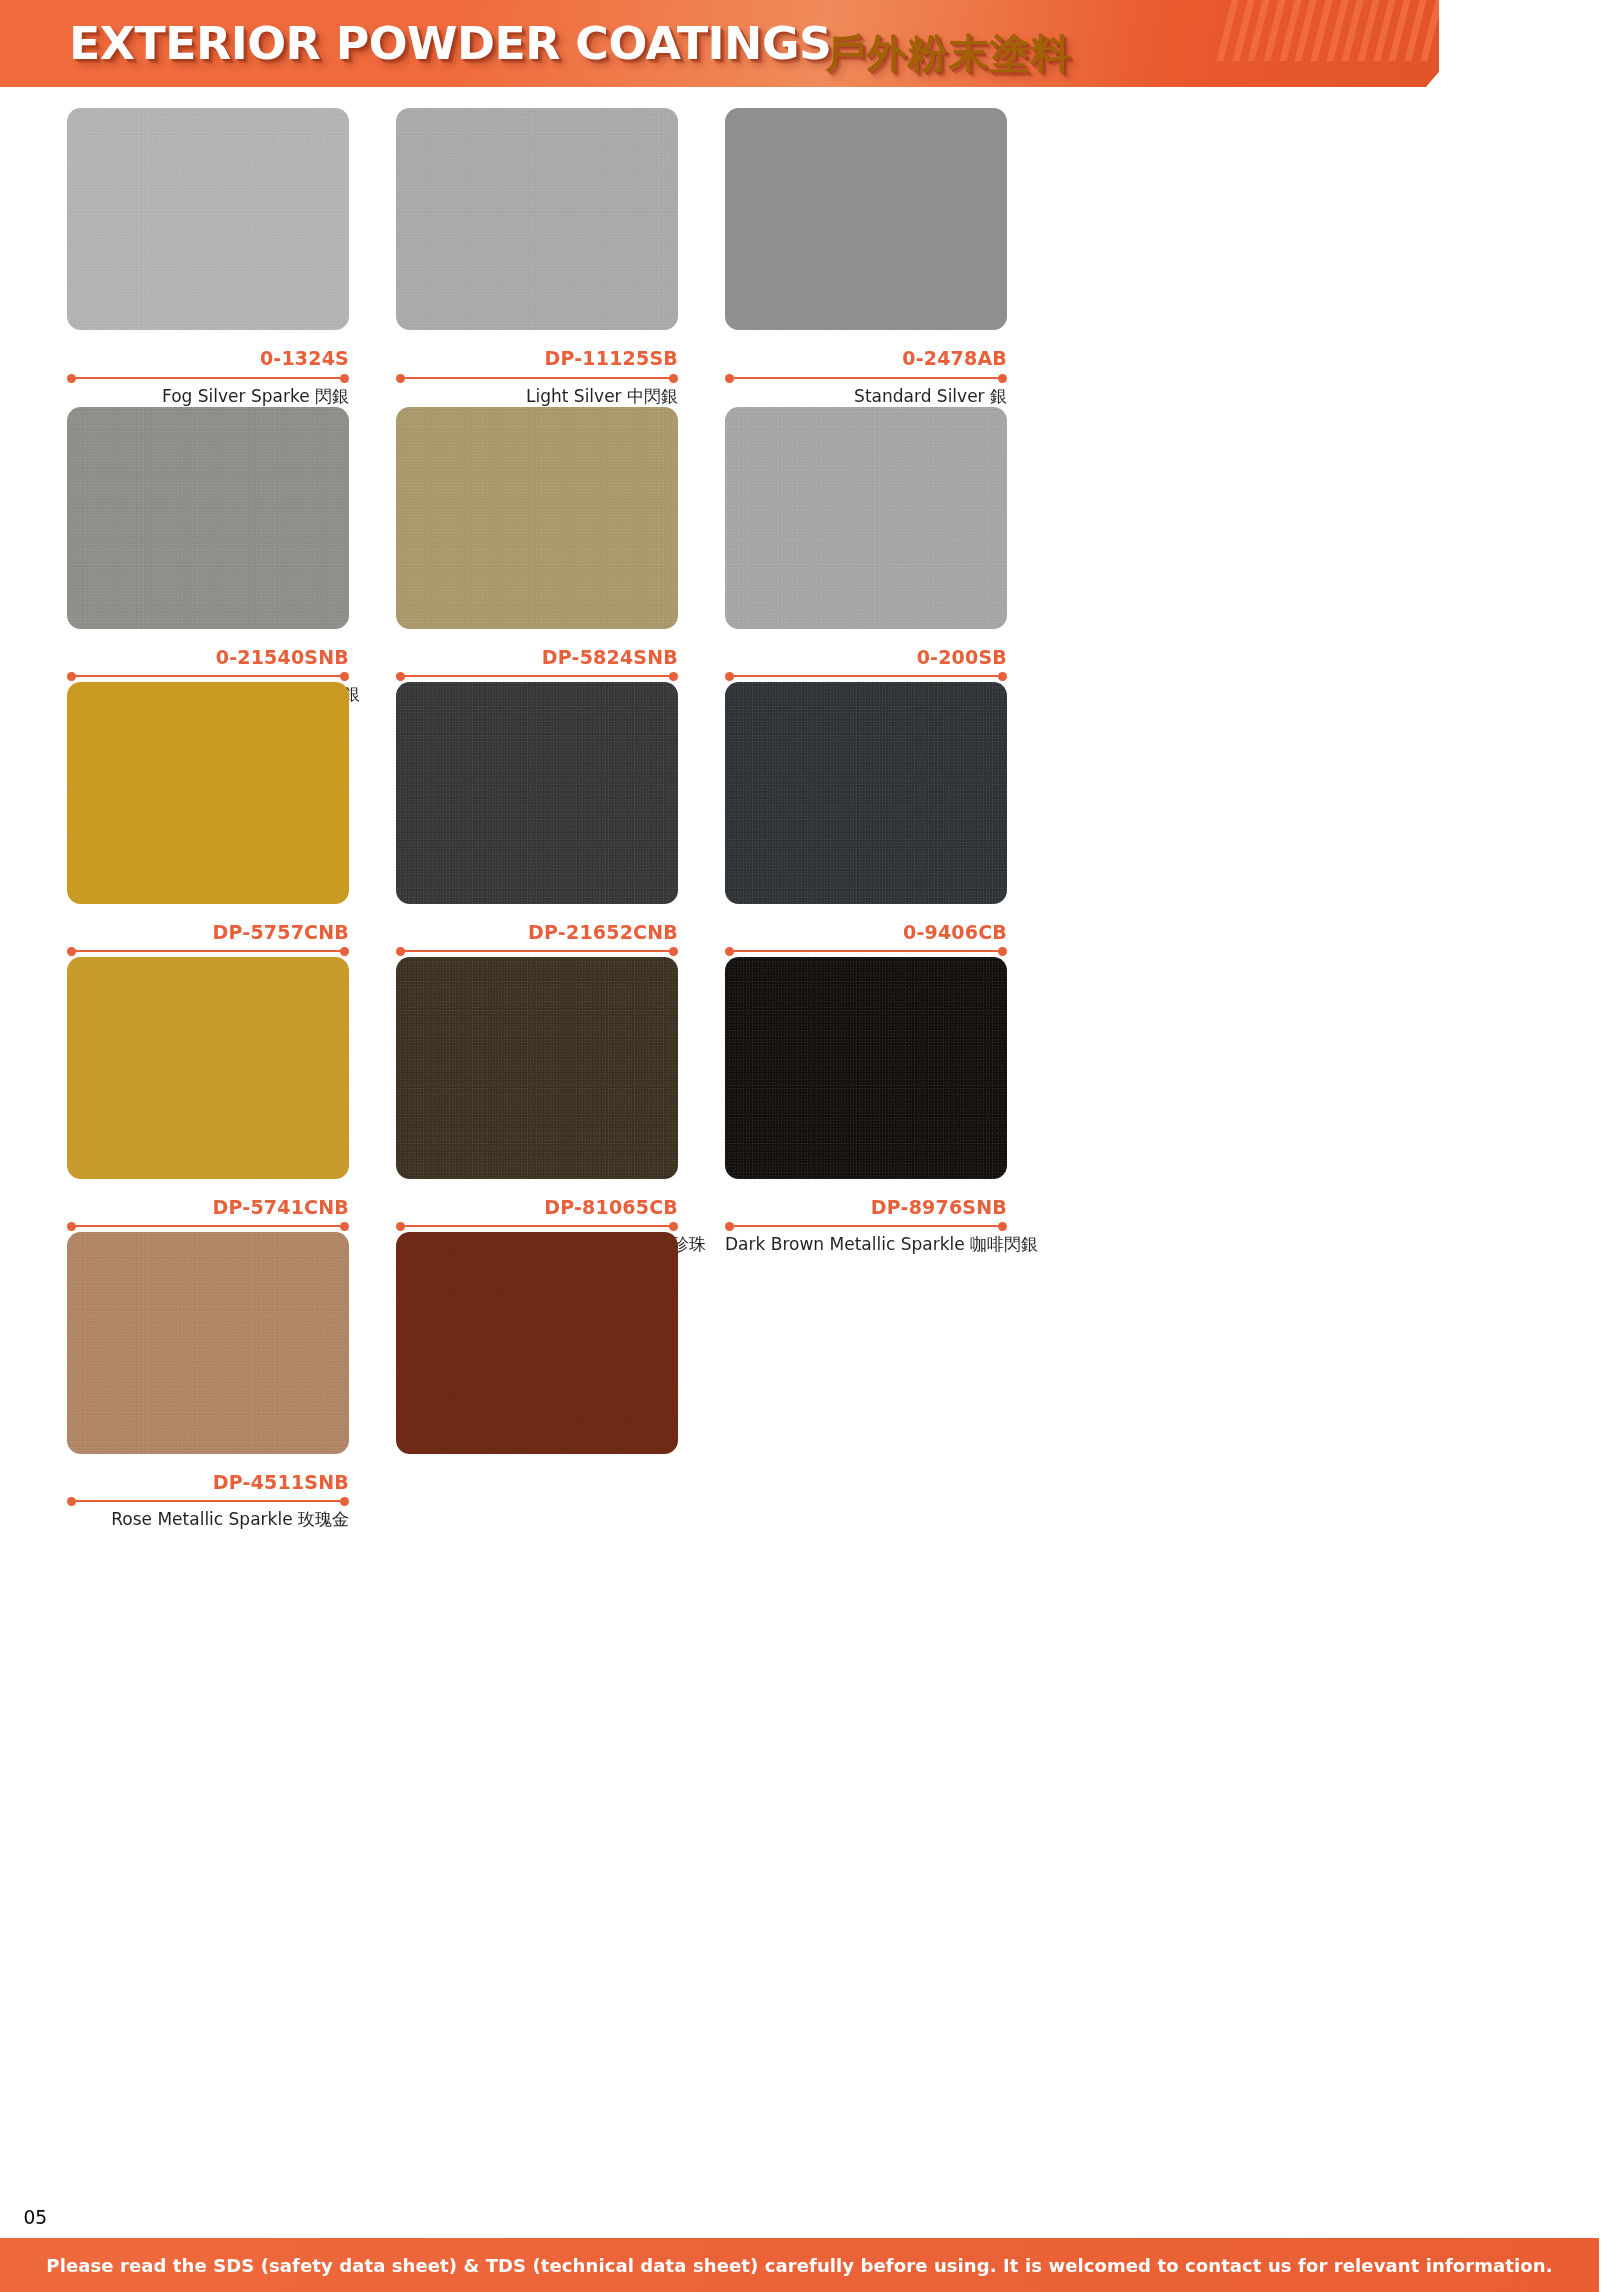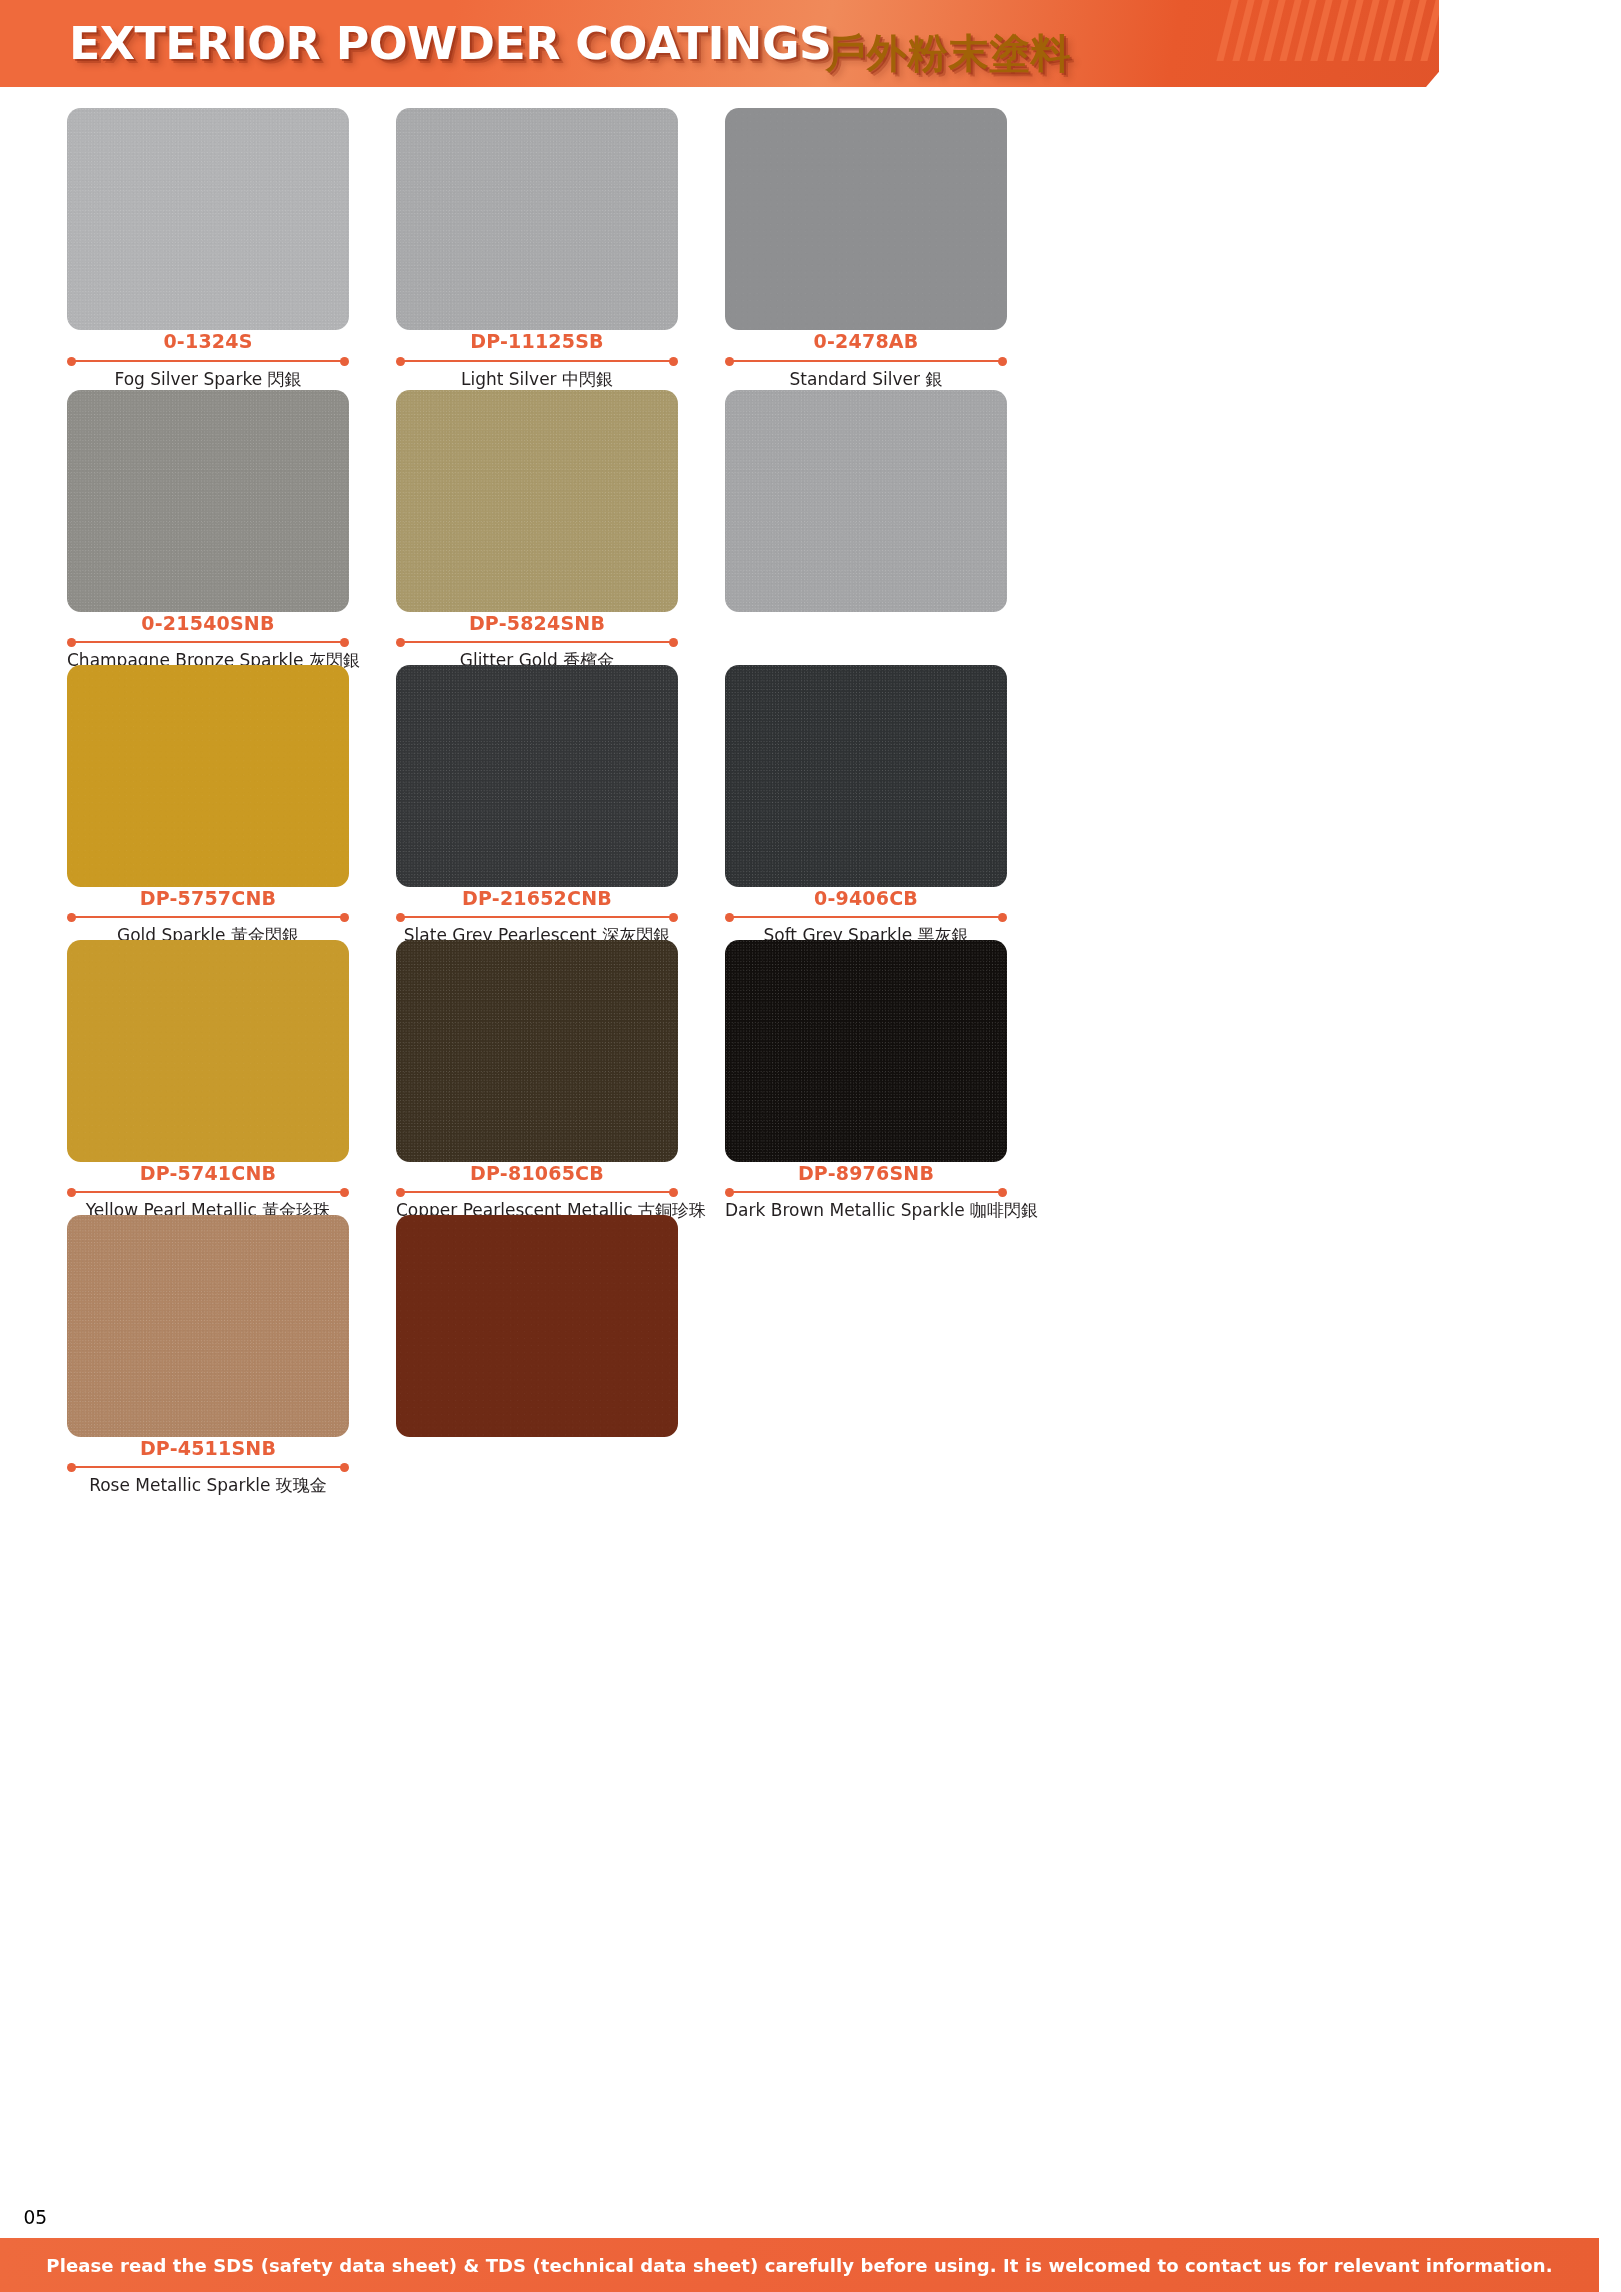--- a/index.html
+++ b/index.html
@@ -99,22 +99,22 @@
       radial-gradient(rgba(255,255,255,.12) 0.5px, transparent 0.6px);
     background-size:2.9px 2.9px, 3.9px 3.9px, 4.9px 4.9px;
     background-position:0 0, 2px 1px, 1px 2.9px;
     opacity:.85;
     pointer-events:none;
   }
   .swatch.smooth::after{ opacity:.35; background-size:3.9px 3.9px,5.9px 5.9px,6.9px 6.9px; }
 
   .labelblock{
     width:282px;
-    padding-top:1px;
-    text-align:center;
+    padding-top:18px;
+    text-align:right;
   }
   .code{
     font-family:"DejaVu Sans", sans-serif;
     font-weight:bold;
     font-size:19px;
     color:#e8603a;
     letter-spacing:0.2px;
     line-height:1.15;
     white-space:nowrap;
   }
@@ -253,20 +253,29 @@
           <div class="rule">
             <div class="dot l"></div>
             <div class="ln"></div>
             <div class="dot r"></div>
           </div>
           <div class="name">Glitter Gold 香檳金</div>
         </div>
       </div>
       <div class="cell row-sp">
         <div class="swatch" style="background: rgb(164, 165, 167);"></div>
+        <div class="labelblock">
+          <div class="code">0-200SB</div>
+          <div class="rule">
+            <div class="dot l"></div>
+            <div class="ln"></div>
+            <div class="dot r"></div>
+          </div>
+          <div class="name">Aluminum Sparkle 閃銀</div>
+        </div>
       </div>
       <div class="cell row-sp">
         <div class="swatch smooth" style="background: rgb(202, 154, 34);"></div>
         <div class="labelblock">
           <div class="code">DP-5757CNB</div>
           <div class="rule">
             <div class="dot l"></div>
             <div class="ln"></div>
             <div class="dot r"></div>
           </div>

